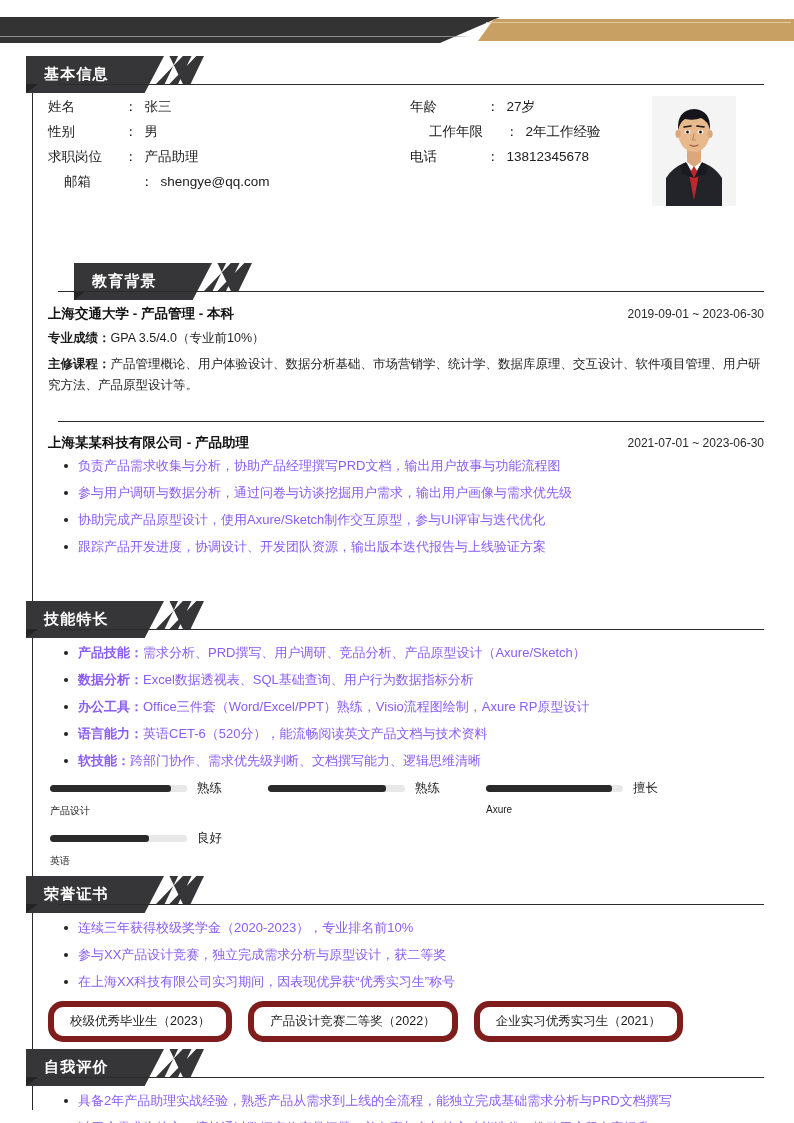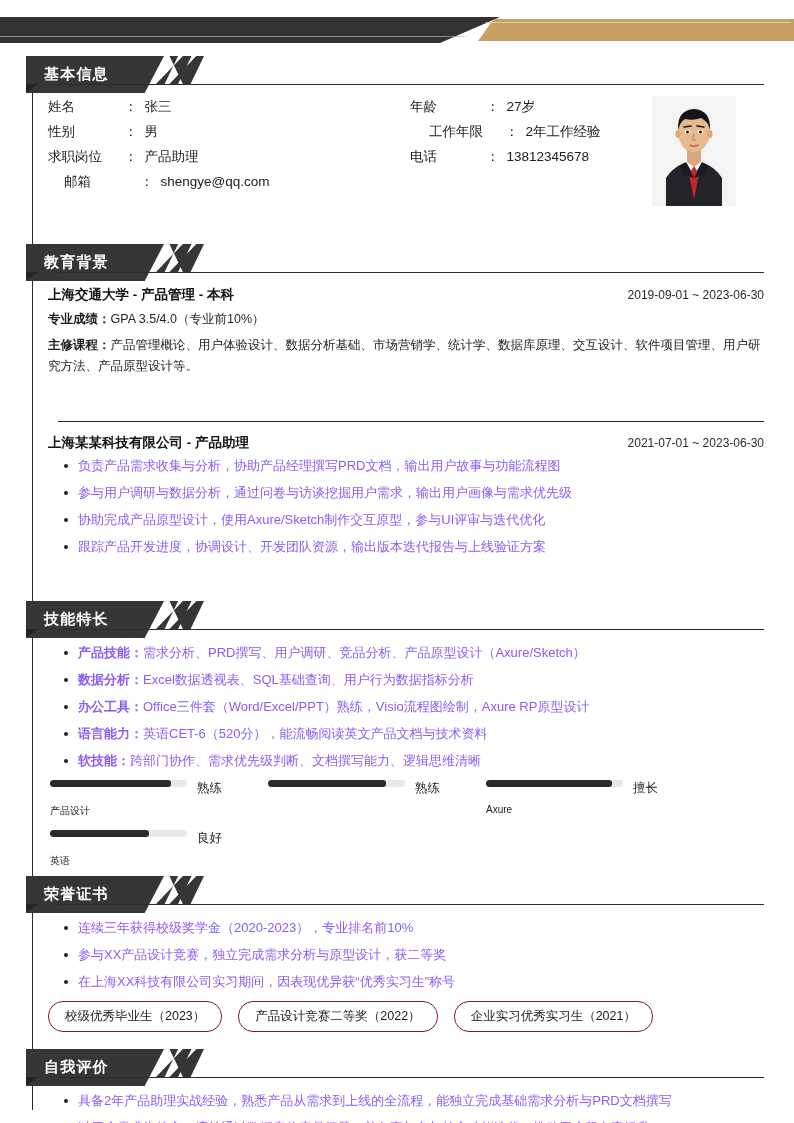--- a/index.html
+++ b/index.html
@@ -181,21 +181,21 @@
   ul.bullets.indent li::before { left: 16px; }
   .sk-name { font-weight: bold; }
 
   
   .bars {
     position: relative;
     display: flex;
     flex-wrap: wrap;
   }
   .bar-cell { width: 218px; margin-bottom: 12px; }
-  .bar-top { display: flex; align-items: flex-start; }
+  .bar-top { display: flex; align-items: center; }
   .track {
     width: 137px; height: 7px;
     background: #e8e8e8;
     border-radius: 3px;
     overflow: hidden;
   }
   .fill { height: 7px; background: #2a2a2a; border-radius: 3px; }
   .bar-level {
     font-size: 12.5px;
     margin-left: 10px;
@@ -203,21 +203,21 @@
   }
   .bar-label {
     font-size: 10px;
     margin-top: 7px;
     color: #1b1b1b;
   }
 
   
   .pills { display: flex; gap: 16px; margin-top: 4px; }
   .pill {
-    border: 1px solid #7f1d1d;
+    border: 6px solid #7f1d1d;
     border-radius: 15px;
     padding: 6px 16px;
     font-size: 12.5px;
     color: #1b1b1b;
     white-space: nowrap;
   }
 </style>
 </head>
 <body>
 
@@ -314,21 +314,21 @@
 
             <path d="M42 38 L40.5 44 L43.5 44" stroke="#c0865c" stroke-width="1.1" fill="none" stroke-linecap="round"></path>
 
             <path d="M38 49 Q42 51.5 46 49" stroke="#a8604a" stroke-width="1.3" fill="none" stroke-linecap="round"></path>
           </svg>
         </div>
       </div>
     </div>
   </div>
 
-  <div class="section" style="top:244px;">
+  <div class="section" style="top:263px;padding-left:48px;">
     <div class="sec-head">
       <div class="sec-badge">
         <span class="sec-title">教育背景</span>
       </div>
       <div class="sec-tail"></div>
       <div class="sec-corner"></div>
     </div>
     <div class="sec-rule" style="top:28px;"></div>
 
     <div class="body-block" style="top:42px;">

